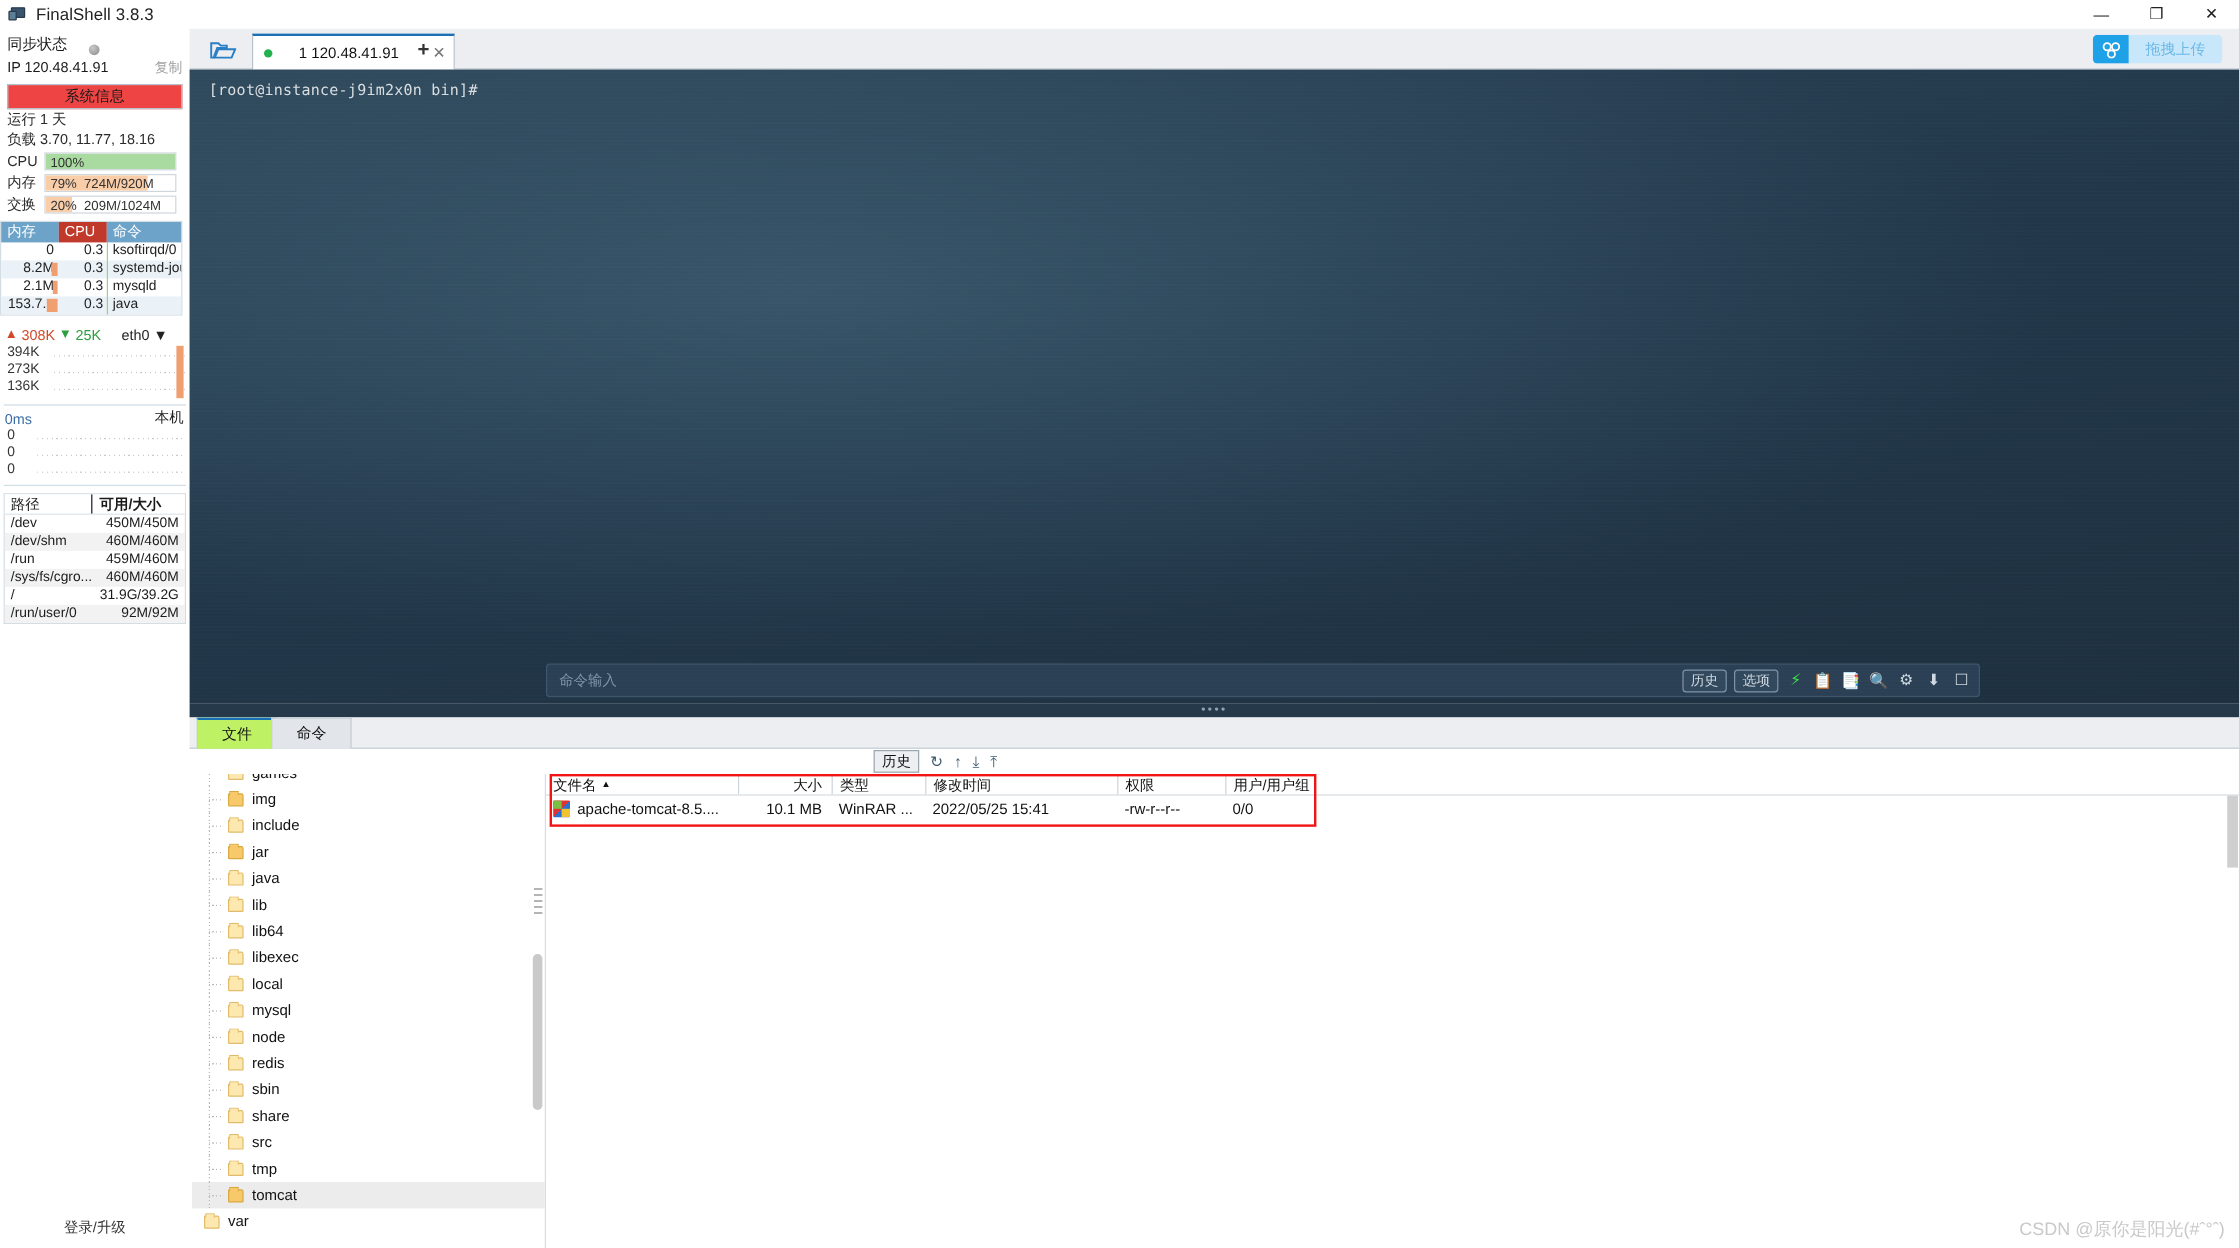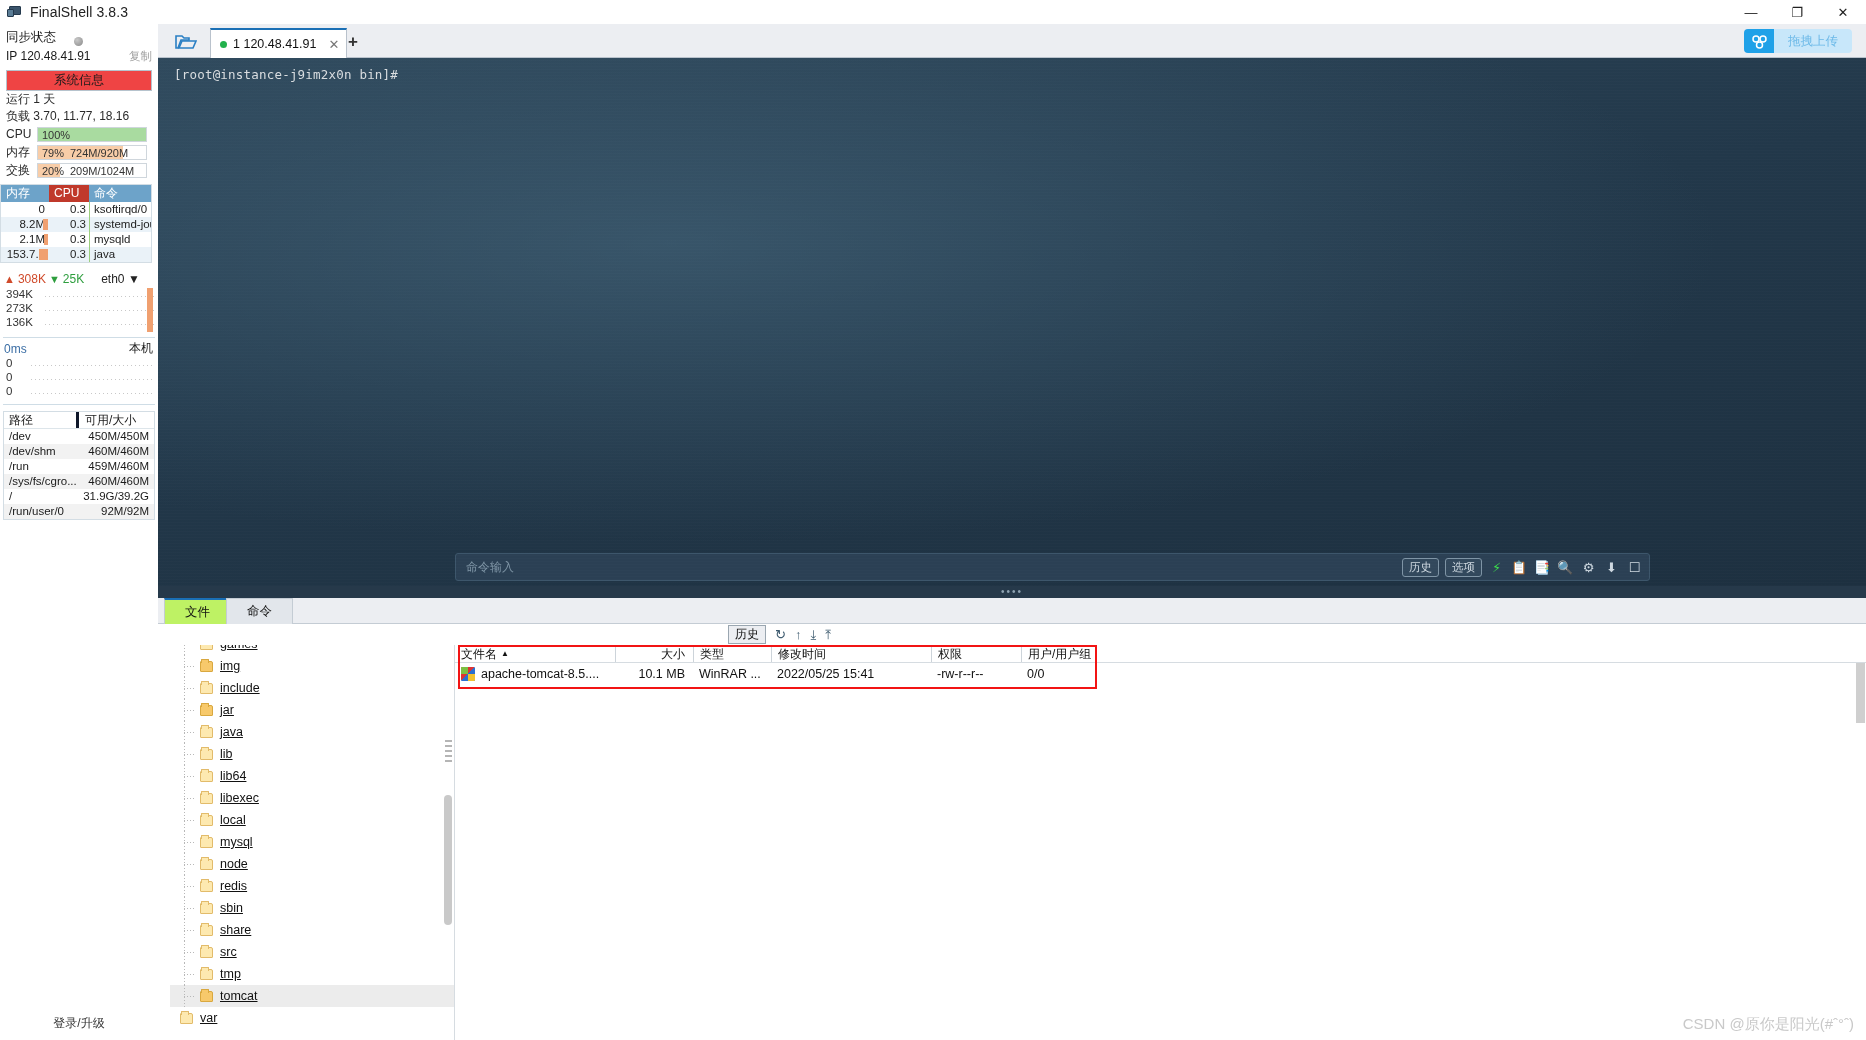--- a/index.html
+++ b/index.html
@@ -128,21 +128,21 @@
   .ping-ms { color: #3b6ea5; }
   .ping-local { color: #222; }
 
   
   .disk-table { margin: 6px 3px 0 3px; border: 1px solid #d3dde4; width: 152px; }
   .disk-head {
     display: flex; height: 17px; font-size: 12px; color: #1a1a1a; background: #fff;
     border-bottom: 1px solid #dde5ea;
   }
   .disk-head .d1 { width: 72px; padding-left: 5px; line-height: 17px; }
-  .disk-head .d2 { flex: 1; padding-left: 6px; line-height: 17px; border-left: 3px solid #0f172a; }
+  .disk-head .d2 { flex: 1; padding-left: 6px; line-height: 17px; border-left: 1px solid #0f172a; font-weight: bold; }
   .disk-row { display: flex; height: 15px; font-size: 11.5px; line-height: 15px; color: #1a1a1a; }
   .disk-row.alt { background: #f2f2f2; }
   .disk-row .d1 { width: 72px; padding-left: 5px; white-space: nowrap; overflow: hidden; }
   .disk-row .d2 { flex: 1; text-align: right; padding-right: 5px; }
 
   .login-upgrade {
     position: absolute; left: 0; bottom: 8px; width: 158px; text-align: center;
     font-size: 12px; color: #333;
   }
 
@@ -152,21 +152,21 @@
     background: #eceef2; border-bottom: 1px solid #b9c2cc;
   }
   .folder-btn {
     position: absolute; left: 10px; top: 4px; width: 36px; height: 27px;
     display: flex; align-items: center; justify-content: center;
   }
   .tab {
     position: absolute; left: 52px; top: 4px; height: 30px; min-width: 124px;
     background: #ffffff; border: 1px solid #b9c2cc; border-bottom: none;
     border-top: 2px solid #1a6fb5;
-    display: flex; align-items: center; gap: 6px; padding: 0 7px 0 9px;
+    display: flex; align-items: center; gap: 22px; padding: 0 7px 0 9px;
     font-size: 12.5px; color: #111;
   }
   .tab .gdot { width: 7px; height: 7px; border-radius: 50%; background: #22b14c; }
   .tab .tclose { margin-left: 6px; color: #777; font-size: 13px; }
   .tab-add {
     position: absolute; left: 190px; top: 10px; font-size: 17px; color: #333;
     font-weight: bold; line-height: 16px;
   }
   .upload-btn {
     position: absolute; right: 14px; top: 5px; height: 24px;
@@ -246,21 +246,21 @@
   }
   .tb-ico { font-size: 13px; color: #3f5c70; }
 
   .filebody { position: absolute; left: 0; top: 47px; right: 0; bottom: 0; display: flex; }
 
   
   .tree {
     position: relative; width: 297px; border-right: 1px solid #d6dce1;
     overflow: hidden; font-size: 12.5px; color: #111;
   }
-  .tree-scroll { position: absolute; left: 12px; top: -12px; width: 100%; text-decoration: underline; }
+  .tree-scroll { position: absolute; left: 2px; top: -12px; width: 100%; }
   .tnode {
     display: flex; align-items: center; height: 22px; padding-left: 30px; gap: 7px;
     position: relative;
   }
   .tnode.sel { background: #ececec; }
   .tnode.root { padding-left: 10px; }
   .tnode .guide {
     position: absolute; left: 14px; top: 0; bottom: 0; width: 1px;
     background-image: repeating-linear-gradient(0deg,#b8b8b8 0 1px,transparent 1px 3px);
   }

